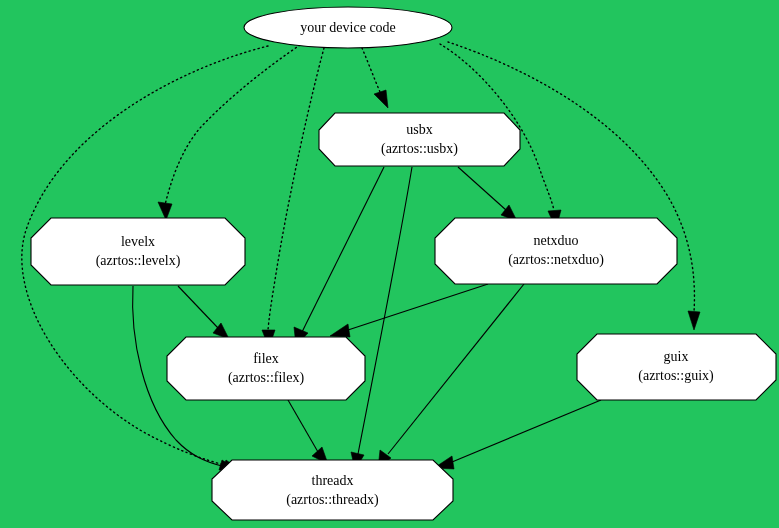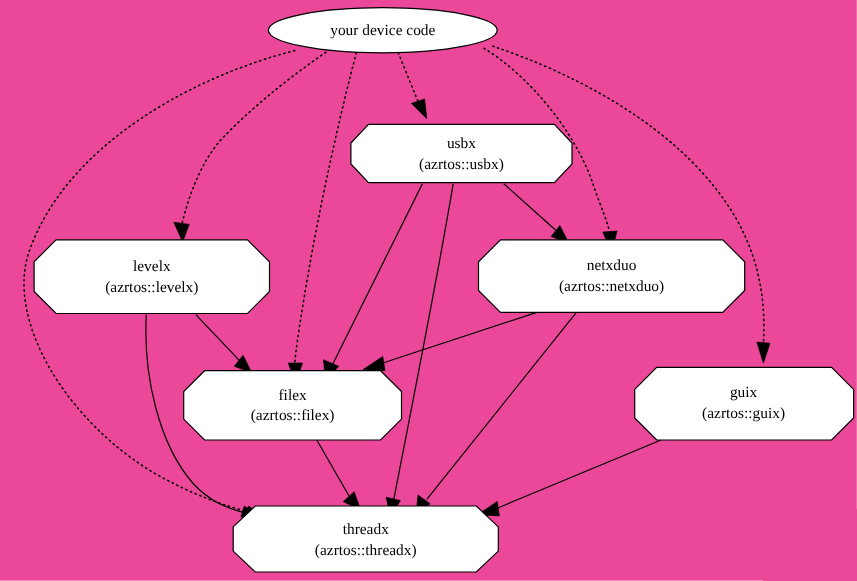--- a/index.html
+++ b/index.html
@@ -10,21 +10,21 @@
   body {
     width: 779px;
     height: 528px;
     overflow: hidden;
     font-family: "Liberation Serif", "DejaVu Serif", serif;
   }
   #graph-root {
     position: relative;
     width: 779px;
     height: 528px;
-    background: #ec4899;
+    background: #22c55e;
   }
   svg#graph-svg {
     display: block;
     width: 779px;
     height: 528px;
   }
   .node-shape {
     fill: #ffffff;
     stroke: #000000;
     stroke-width: 1.1;

